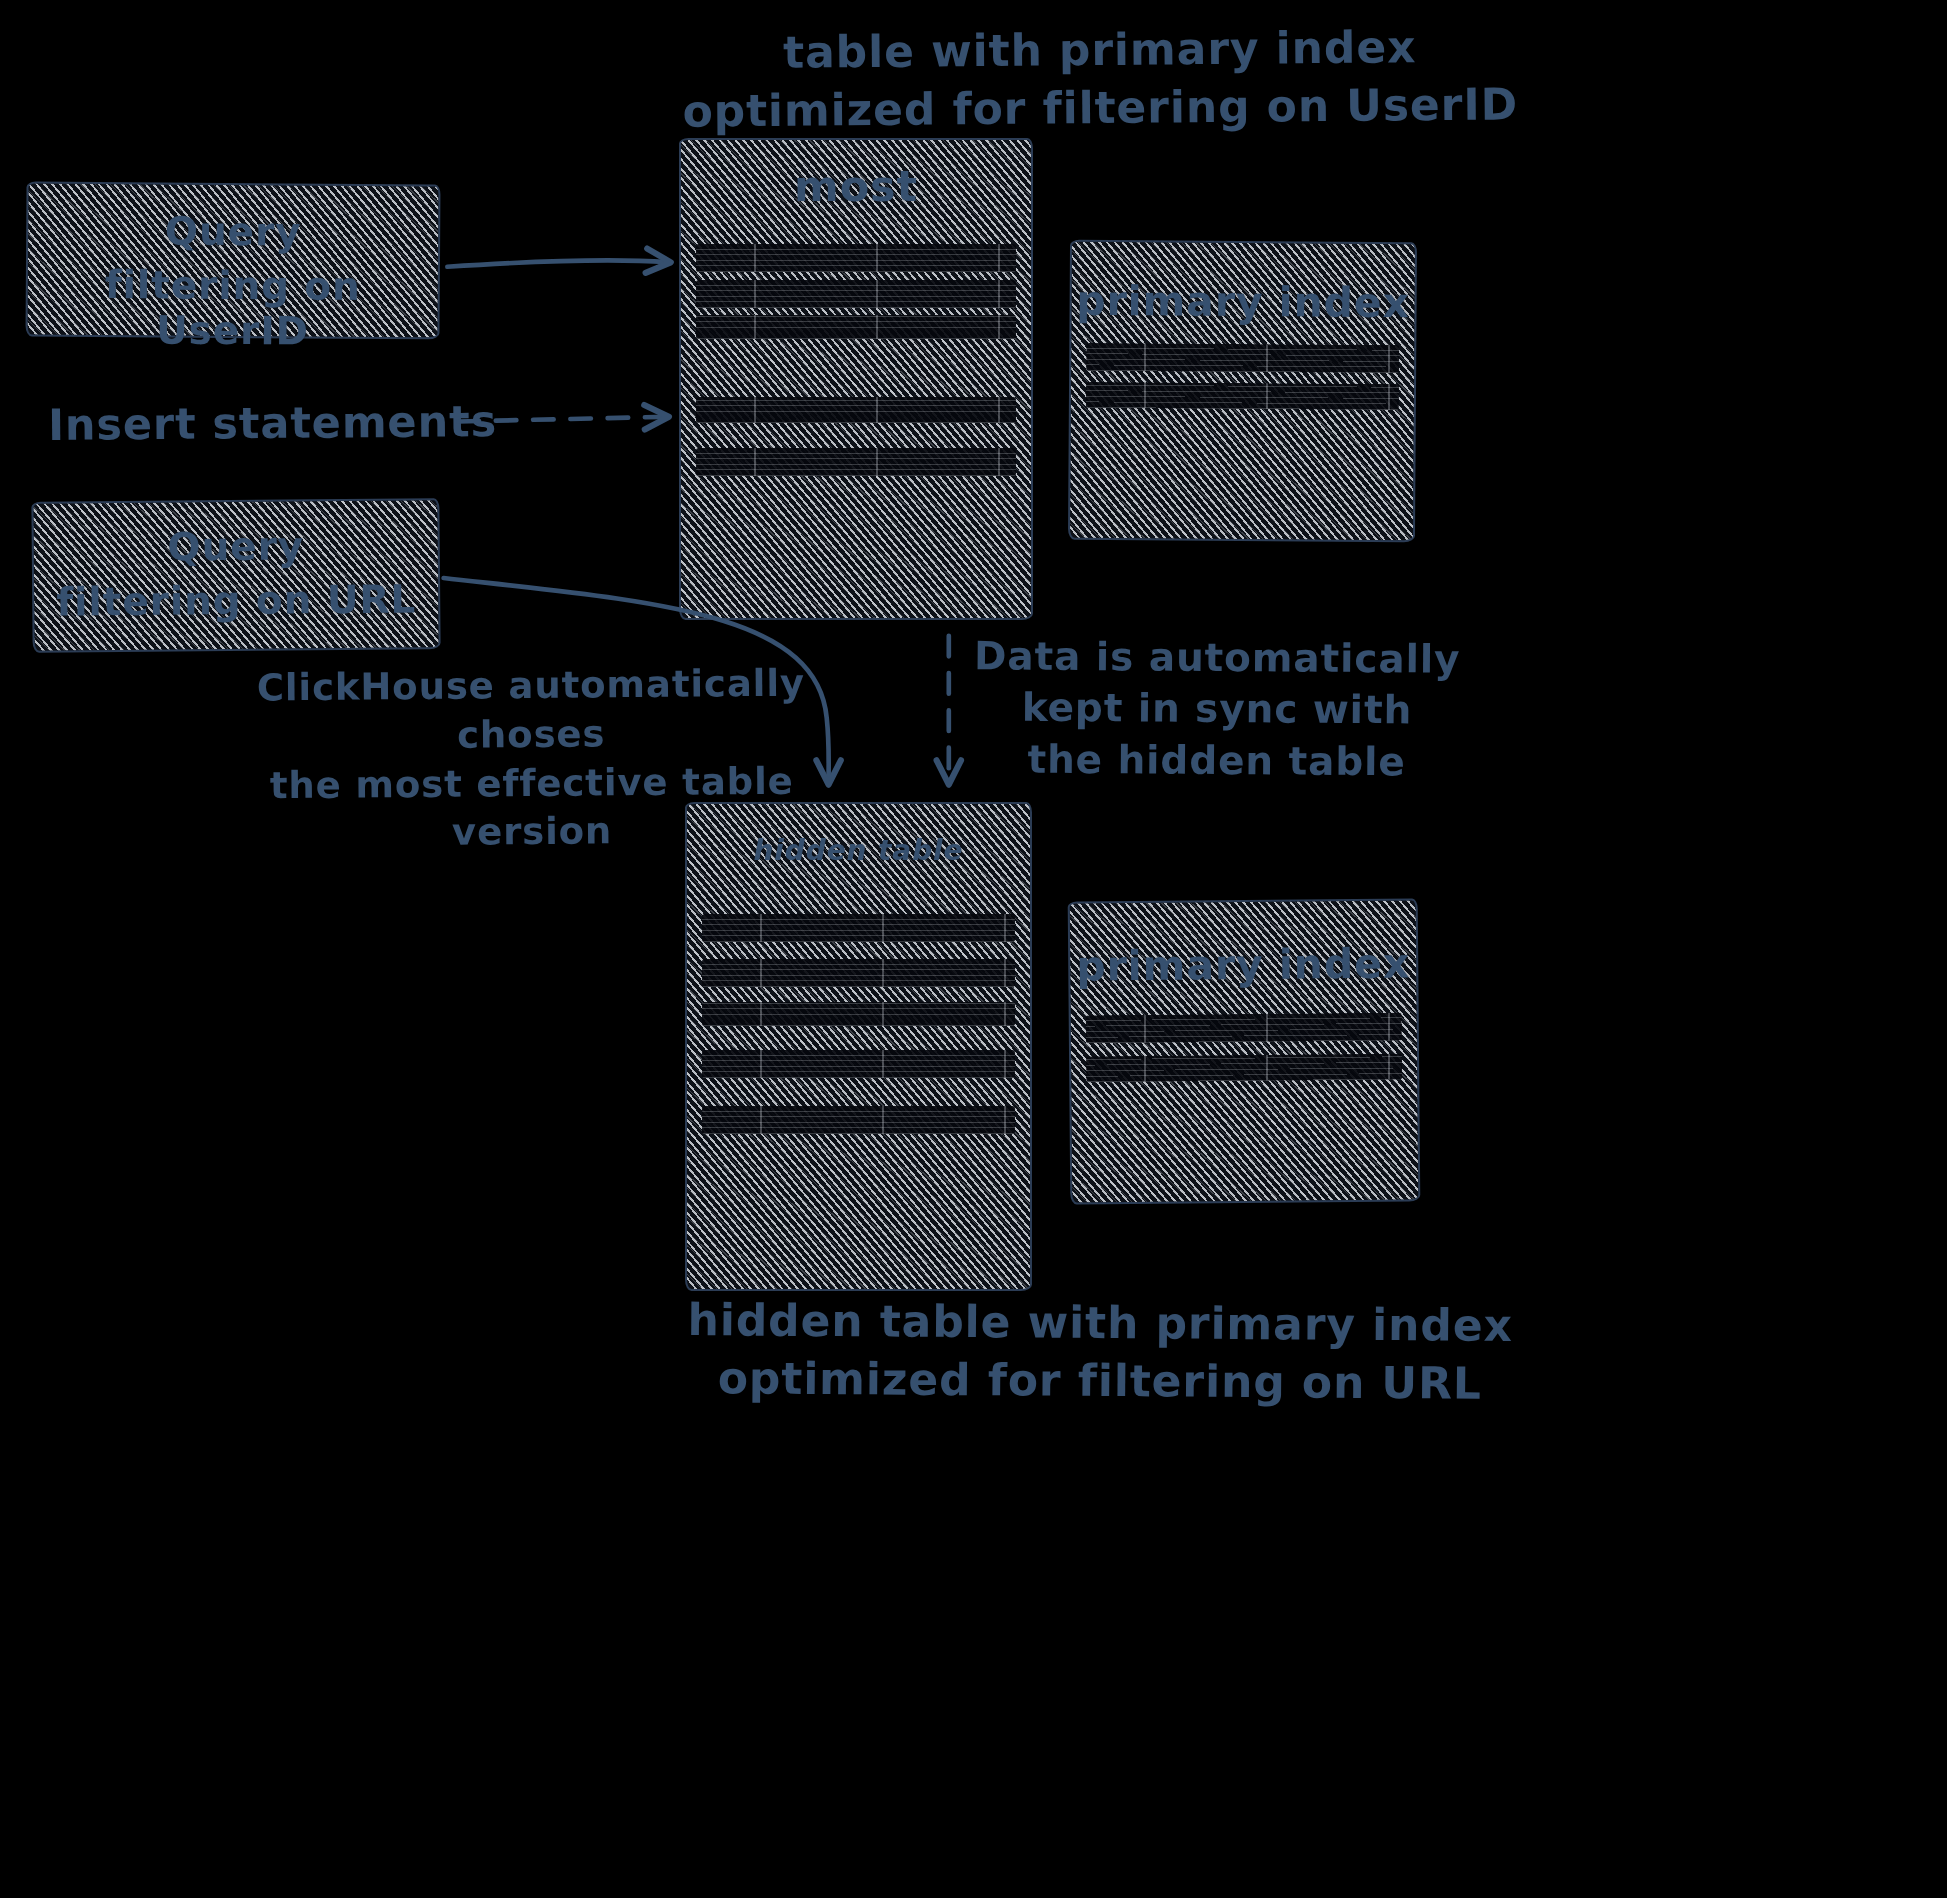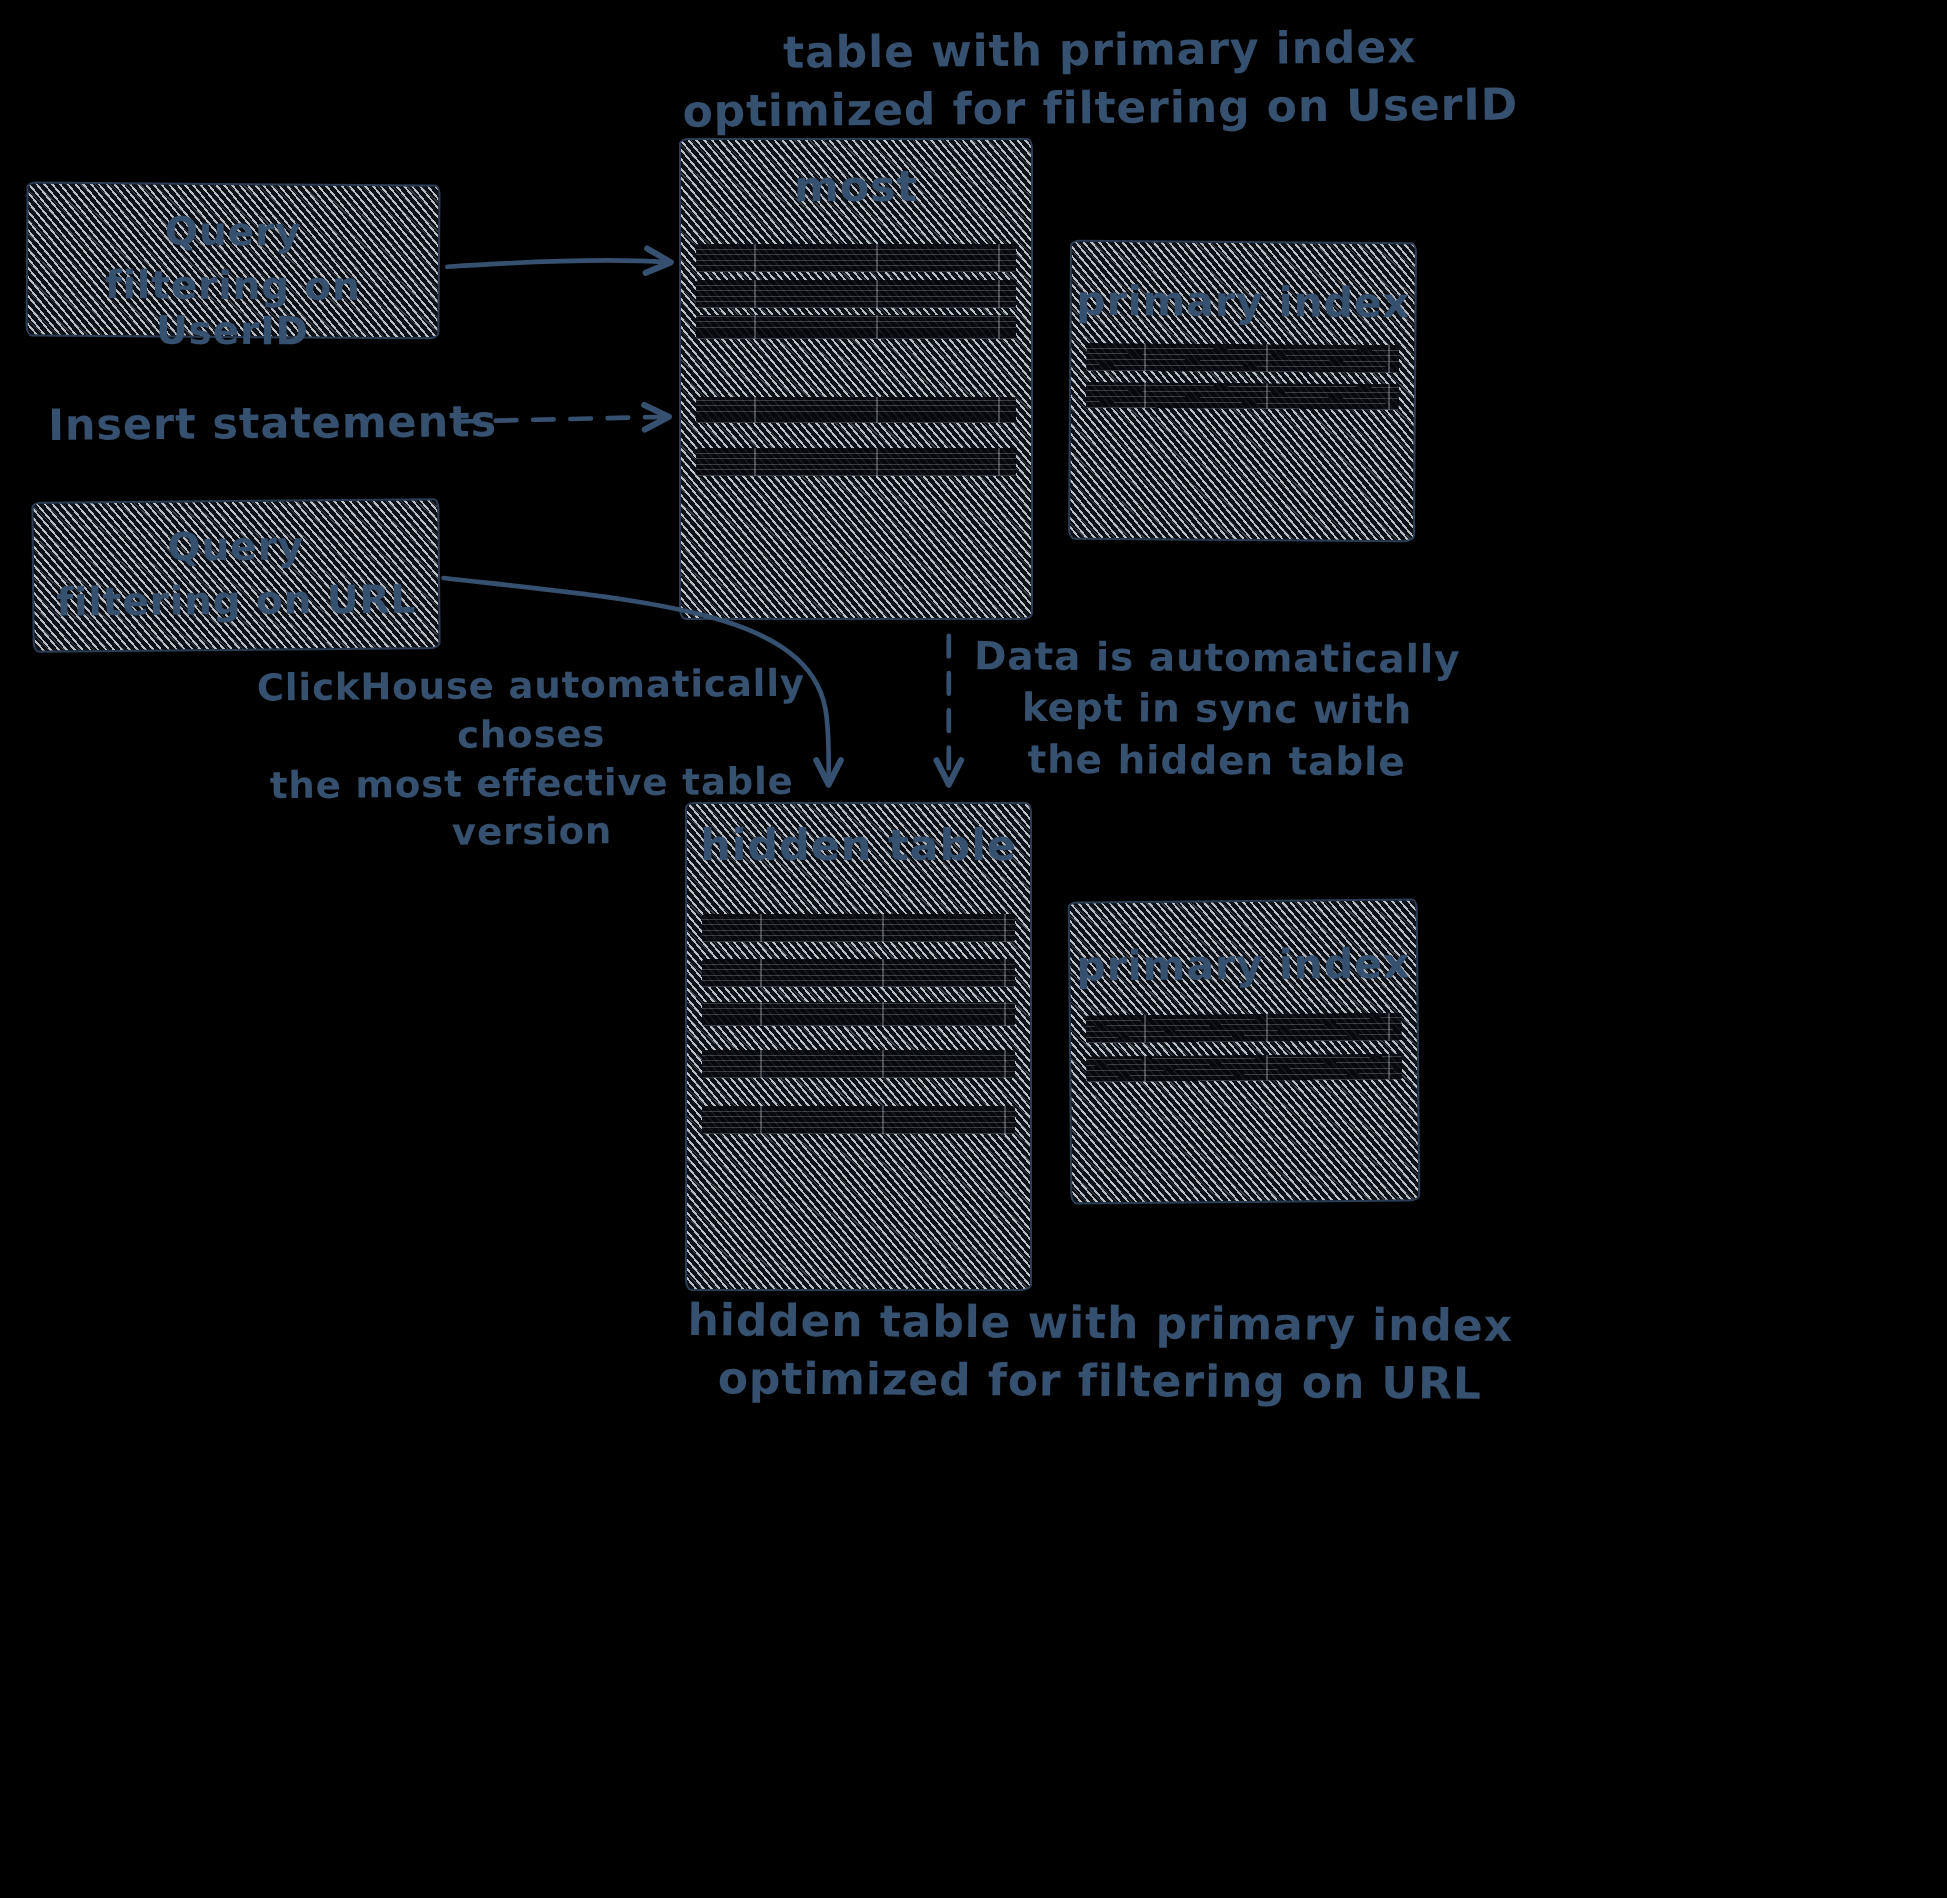--- a/index.html
+++ b/index.html
@@ -119,21 +119,21 @@
     <div>the most effective table version</div>
   </div>
 
   <div class="caption tilt-b" style="left:970px;top:632px;width:494px;font-size:39px;">
     <div>Data is automatically</div>
     <div>kept in sync with</div>
     <div>the hidden table</div>
   </div>
 
   <div class="box" style="left:685px;top:802px;width:347px;height:489px;">
-    <div class="label" style="top:16px;font-size:43px;">hidden table</div>
+    <div class="label" style="top:30px;font-size:28px;font-style:italic;">hidden table</div>
     <div class="row" style="top:110px;height:28px;"></div>
     <div class="row" style="top:155px;height:28px;"></div>
     <div class="row" style="top:198px;height:24px;"></div>
     <div class="row" style="top:246px;height:28px;"></div>
     <div class="row" style="top:302px;height:28px;"></div>
   </div>
 
   <div class="box tilt-a" style="left:1069px;top:900px;width:350px;height:303px;">
     <div class="label" style="top:39px;font-size:41px;">primary index</div>
     <div class="row" style="top:112px;height:28px;"></div>

